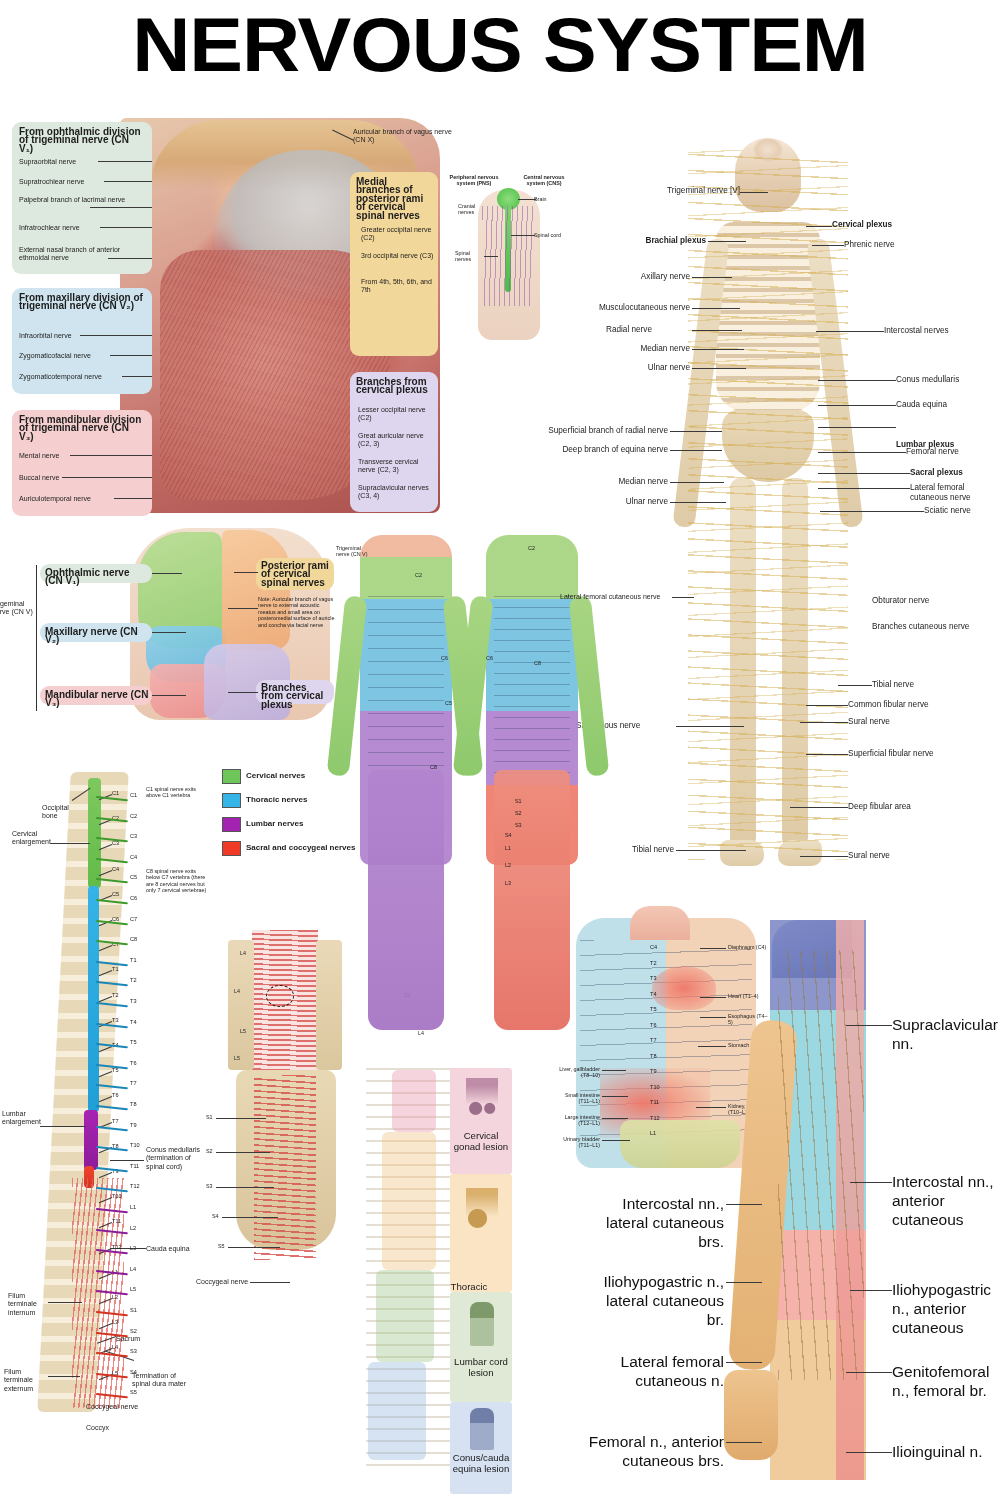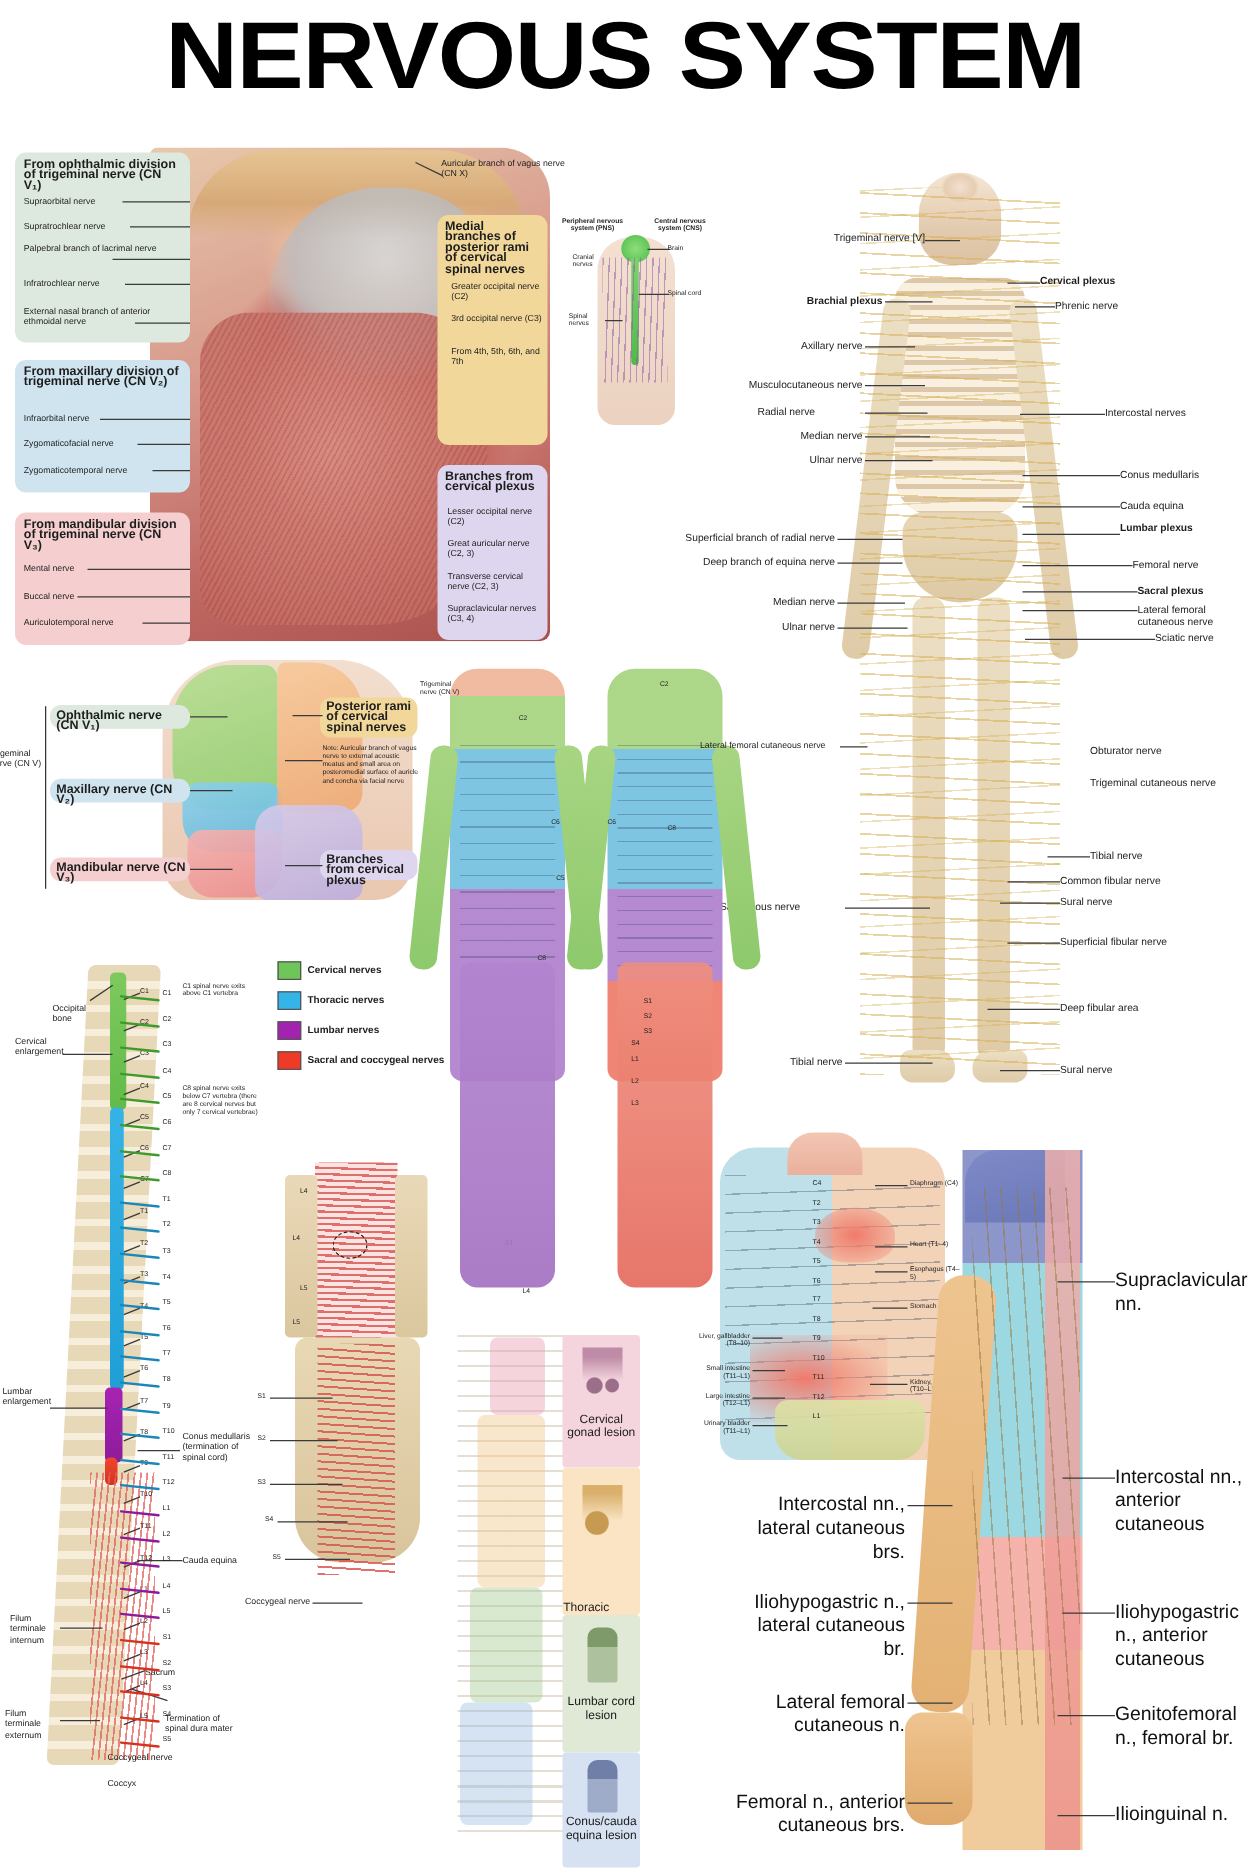--- a/index.html
+++ b/index.html
@@ -174,32 +174,32 @@
 <div class="medcap b" style="left:832px;top:220px;width:120px;">Cervical plexus</div>
 <div class="lead" style="left:806px;top:226px;width:26px;"></div>
 <div class="medcap" style="left:844px;top:240px;width:110px;">Phrenic nerve</div>
 <div class="lead" style="left:812px;top:245px;width:32px;"></div>
 <div class="medcap" style="left:884px;top:326px;width:114px;">Intercostal nerves</div>
 <div class="lead" style="left:816px;top:331px;width:68px;"></div>
 <div class="medcap" style="left:896px;top:375px;width:102px;">Conus medullaris</div>
 <div class="lead" style="left:818px;top:380px;width:78px;"></div>
 <div class="medcap" style="left:896px;top:400px;width:102px;">Cauda equina</div>
 <div class="lead" style="left:818px;top:405px;width:78px;"></div>
-<div class="medcap b" style="left:896px;top:418px;width:102px;">Lumbar plexus</div>
+<div class="medcap b" style="left:896px;top:440px;width:102px;">Lumbar plexus</div>
 <div class="lead" style="left:818px;top:427px;width:78px;"></div>
 <div class="medcap" style="left:906px;top:447px;width:92px;">Femoral nerve</div>
 <div class="lead" style="left:818px;top:452px;width:88px;"></div>
 <div class="medcap b" style="left:910px;top:468px;width:88px;">Sacral plexus</div>
 <div class="lead" style="left:818px;top:473px;width:92px;"></div>
 <div class="medcap" style="left:910px;top:483px;width:88px;">Lateral femoral cutaneous nerve</div>
 <div class="lead" style="left:818px;top:488px;width:92px;"></div>
 <div class="medcap" style="left:924px;top:506px;width:74px;">Sciatic nerve</div>
 <div class="lead" style="left:820px;top:511px;width:104px;"></div>
 <div class="medcap" style="left:872px;top:596px;width:110px;">Obturator nerve</div>
-<div class="medcap" style="left:872px;top:622px;width:126px;">Trigeminal cutaneous nerve</div>
+<div class="medcap" style="left:872px;top:622px;width:126px;">Branches cutaneous nerve</div>
 <div class="medcap" style="left:872px;top:680px;width:80px;">Tibial nerve</div>
 <div class="lead" style="left:838px;top:685px;width:34px;"></div>
 <div class="medcap" style="left:848px;top:700px;width:120px;">Common fibular nerve</div>
 <div class="lead" style="left:806px;top:705px;width:42px;"></div>
 <div class="medcap" style="left:848px;top:717px;width:90px;">Sural nerve</div>
 <div class="lead" style="left:800px;top:722px;width:48px;"></div>
 <div class="medcap" style="left:848px;top:749px;width:126px;">Superficial fibular nerve</div>
 <div class="lead" style="left:806px;top:754px;width:42px;"></div>
 <div class="medcap" style="left:848px;top:802px;width:104px;">Deep fibular area</div>
 <div class="lead" style="left:790px;top:807px;width:58px;"></div>

